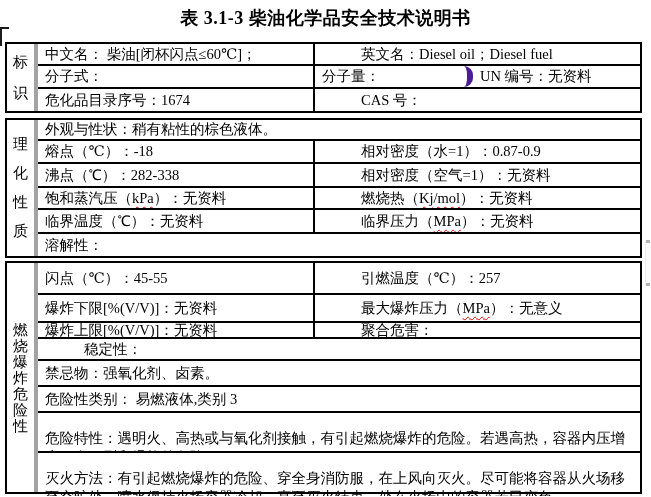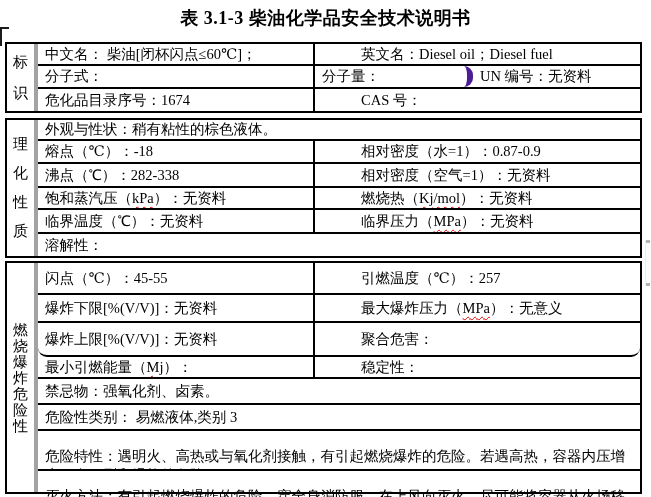--- a/index.html
+++ b/index.html
@@ -41,21 +41,21 @@
     white-space:pre-wrap;overflow:hidden;
   }
   .cell.wrap{display:block;padding-top:16px;}
   .cL{width:277px;border-right:2px solid #000;flex:none;}
   .cR{flex:1;min-width:0;margin-left:39px;}
   .cM{width:158px;border-right:6px solid #4c1d95;flex:none;border-radius:9px;}
   .cU{flex:1;min-width:0;}
   .cF{flex:1;min-width:0;}
   .h22{height:22px;}.h23{height:23px;justify-content:space-between;}.h21{height:21px;}
   .h24{height:24px;font-family:Liberation Serif, serif;}.h19{height:32px;}.h28{height:28px;}
-  .h27{height:34px;border-radius:9px;}.h26{height:26px;}.h40{height:40px;}.h43{height:43px;}
+  .h27{height:16px;}.h26{height:26px;}.h40{height:40px;}.h43{height:43px;}
   .sp{
     text-decoration:underline wavy #dd0000;
     text-decoration-thickness:1px;text-underline-offset:3px;
   }
   .scroll-frag{
     position:absolute;right:0;top:240px;width:5px;height:46px;
     background:#fbfbfb;border-left:1px solid #eee;
   }
   .scroll-frag::before,.scroll-frag::after{
     content:"";position:absolute;right:1px;width:4px;height:3px;background:#b3b3b3;
@@ -134,21 +134,20 @@
       </div>
       <div class="row h28">
         <div class="cell cL">爆炸下限[%(V/V)]：无资料</div>
         <div class="cell cR"><span>最大爆炸压力（</span><span class="sp">MPa</span><span>）：无意义</span></div>
       </div>
       <div class="row h27">
         <div class="cell cL">爆炸上限[%(V/V)]：无资料</div>
         <div class="cell cR">聚合危害：</div>
       </div>
       <div class="row h22">
-        <div class="cell cL"><span>最小引燃能量（</span><span class="sp">Mj</span><span>）：</span></div>
         <div class="cell cR">稳定性：</div>
       </div>
       <div class="row h26">
         <div class="cell cF">禁忌物：强氧化剂、卤素。</div>
       </div>
       <div class="row h26">
         <div class="cell cF">危险性类别： 易燃液体,类别 3</div>
       </div>
       <div class="row h40">
         <div class="cell cF wrap">危险特性：遇明火、高热或与氧化剂接触，有引起燃烧爆炸的危险。若遇高热，容器内压增大，有开裂和爆炸的危险。</div>

